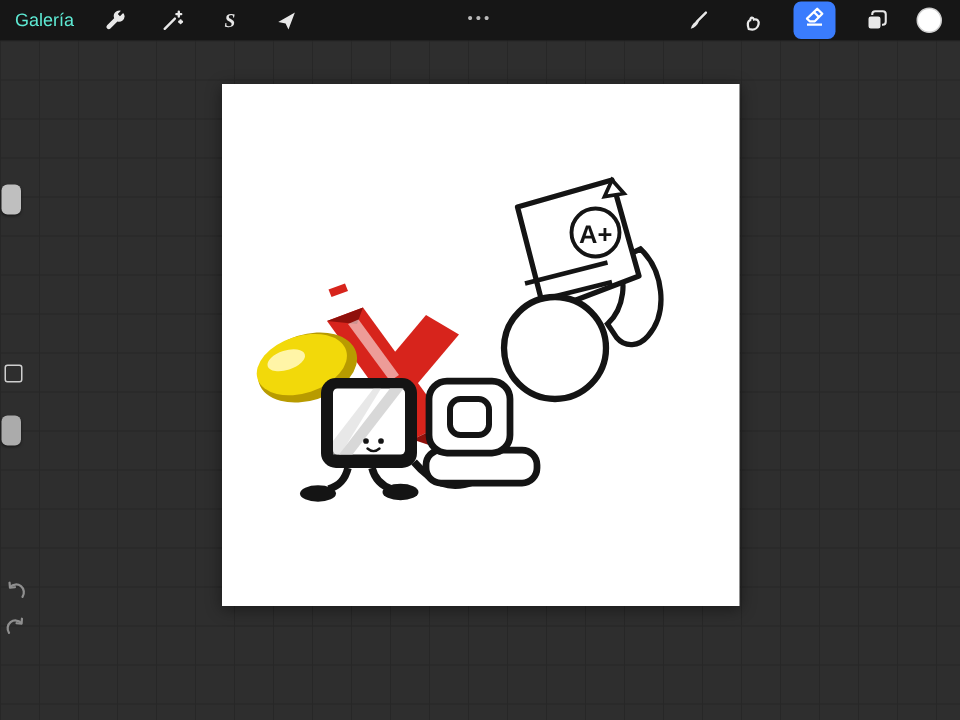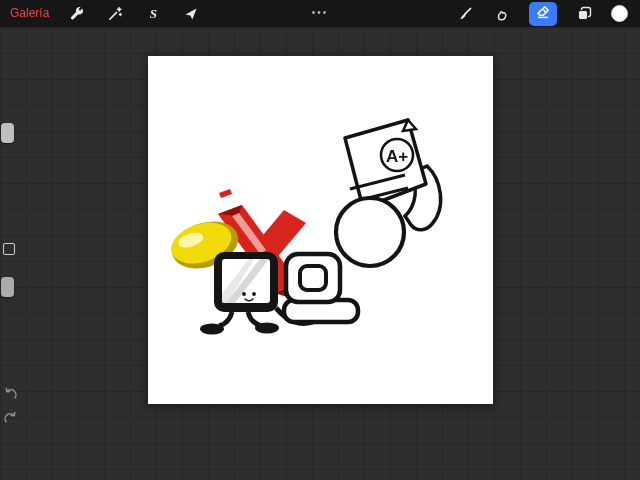--- a/index.html
+++ b/index.html
@@ -19,21 +19,21 @@
     background-size:26px 26px;
   }
   
   .topbar{
     position:absolute;left:0;top:0;right:0;height:27px;
     background:#161616;display:flex;align-items:center;
     z-index:10;
   }
   .tb-left{display:flex;align-items:center;gap:18px;padding-left:10px;}
   .tb-right{display:flex;align-items:center;gap:17px;margin-left:auto;padding-right:12px;}
-  .gallery{color:#ef4444;font-size:12px;line-height:27px;cursor:default;}
+  .gallery{color:#5eead4;font-size:12px;line-height:27px;cursor:default;}
   .tool-btn{display:flex;align-items:center;justify-content:center;width:20px;height:20px;}
   .tool-btn svg{display:block;}
   .sel-glyph{color:#e8e8e8;font-size:13px;font-family:"Liberation Serif",serif;font-style:italic;font-weight:bold;}
   .center-dots{
     position:absolute;left:50%;top:0;transform:translateX(-50%);
     color:#b9b9b9;font-size:10px;letter-spacing:2px;line-height:26px;
   }
   .erase-active{background:#3a7cfd;border-radius:5px;padding:2px 6px;display:flex;align-items:center;}
   .color-swatch{width:17px;height:17px;border-radius:50%;background:#ffffff;border:1px solid #cfcfcf;box-sizing:border-box;}
   

